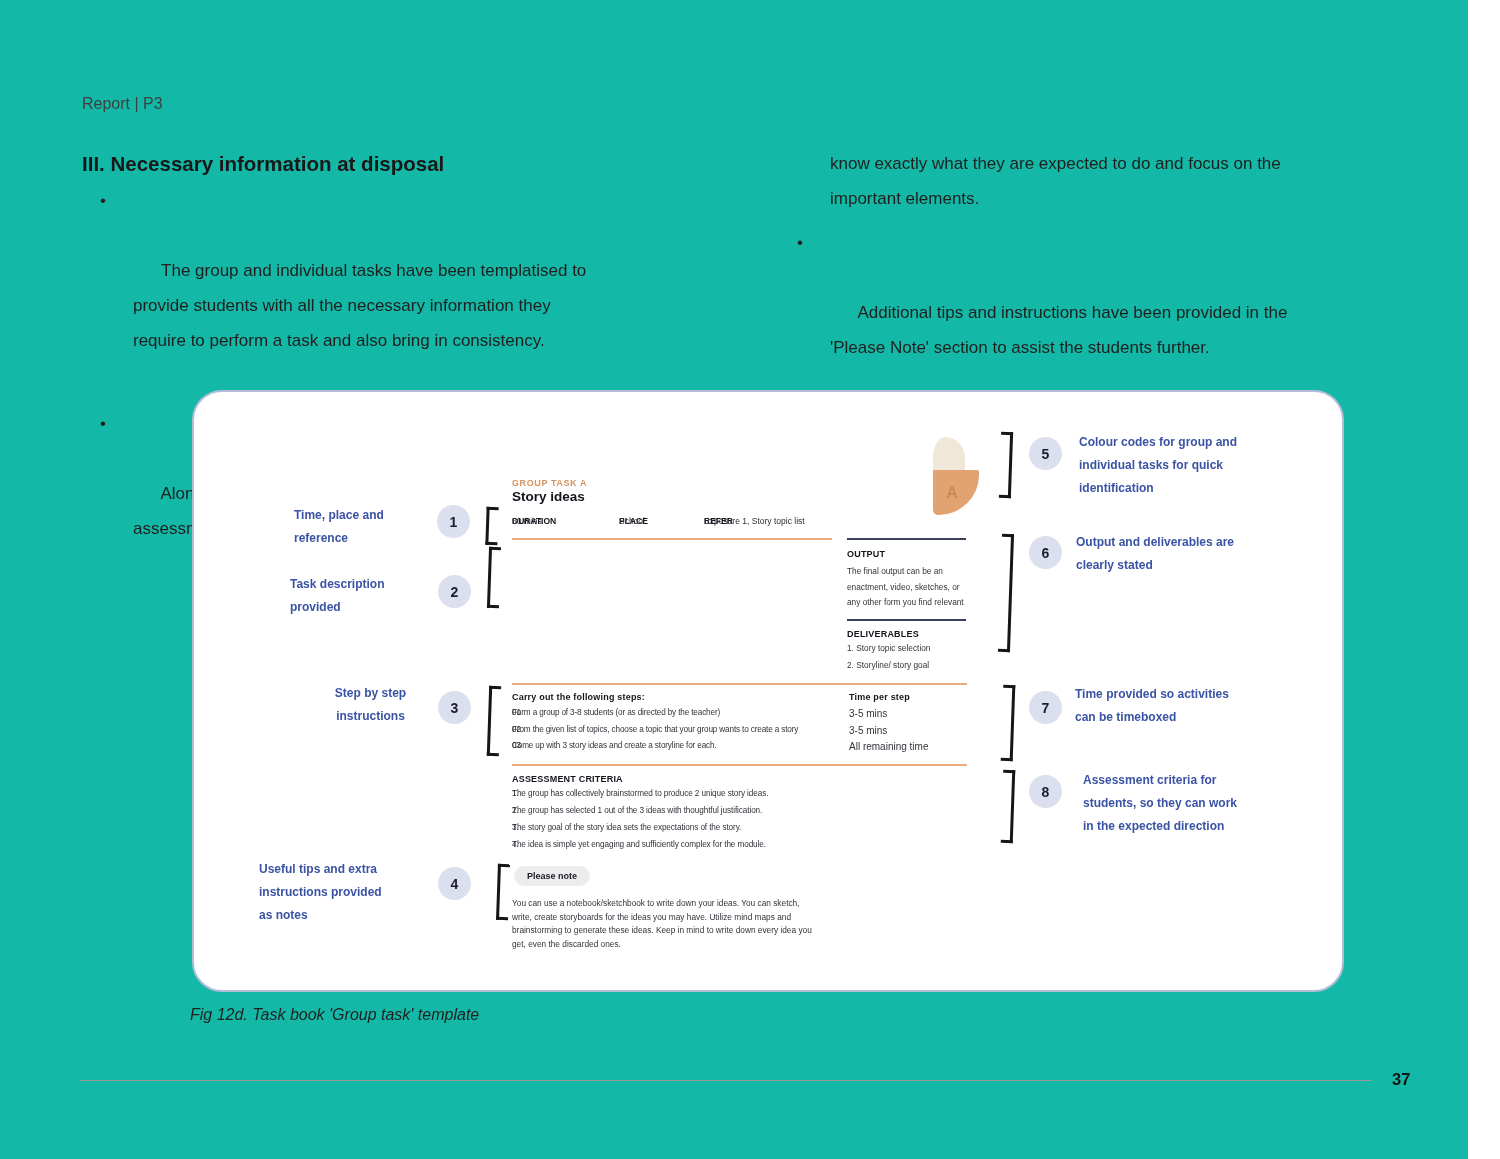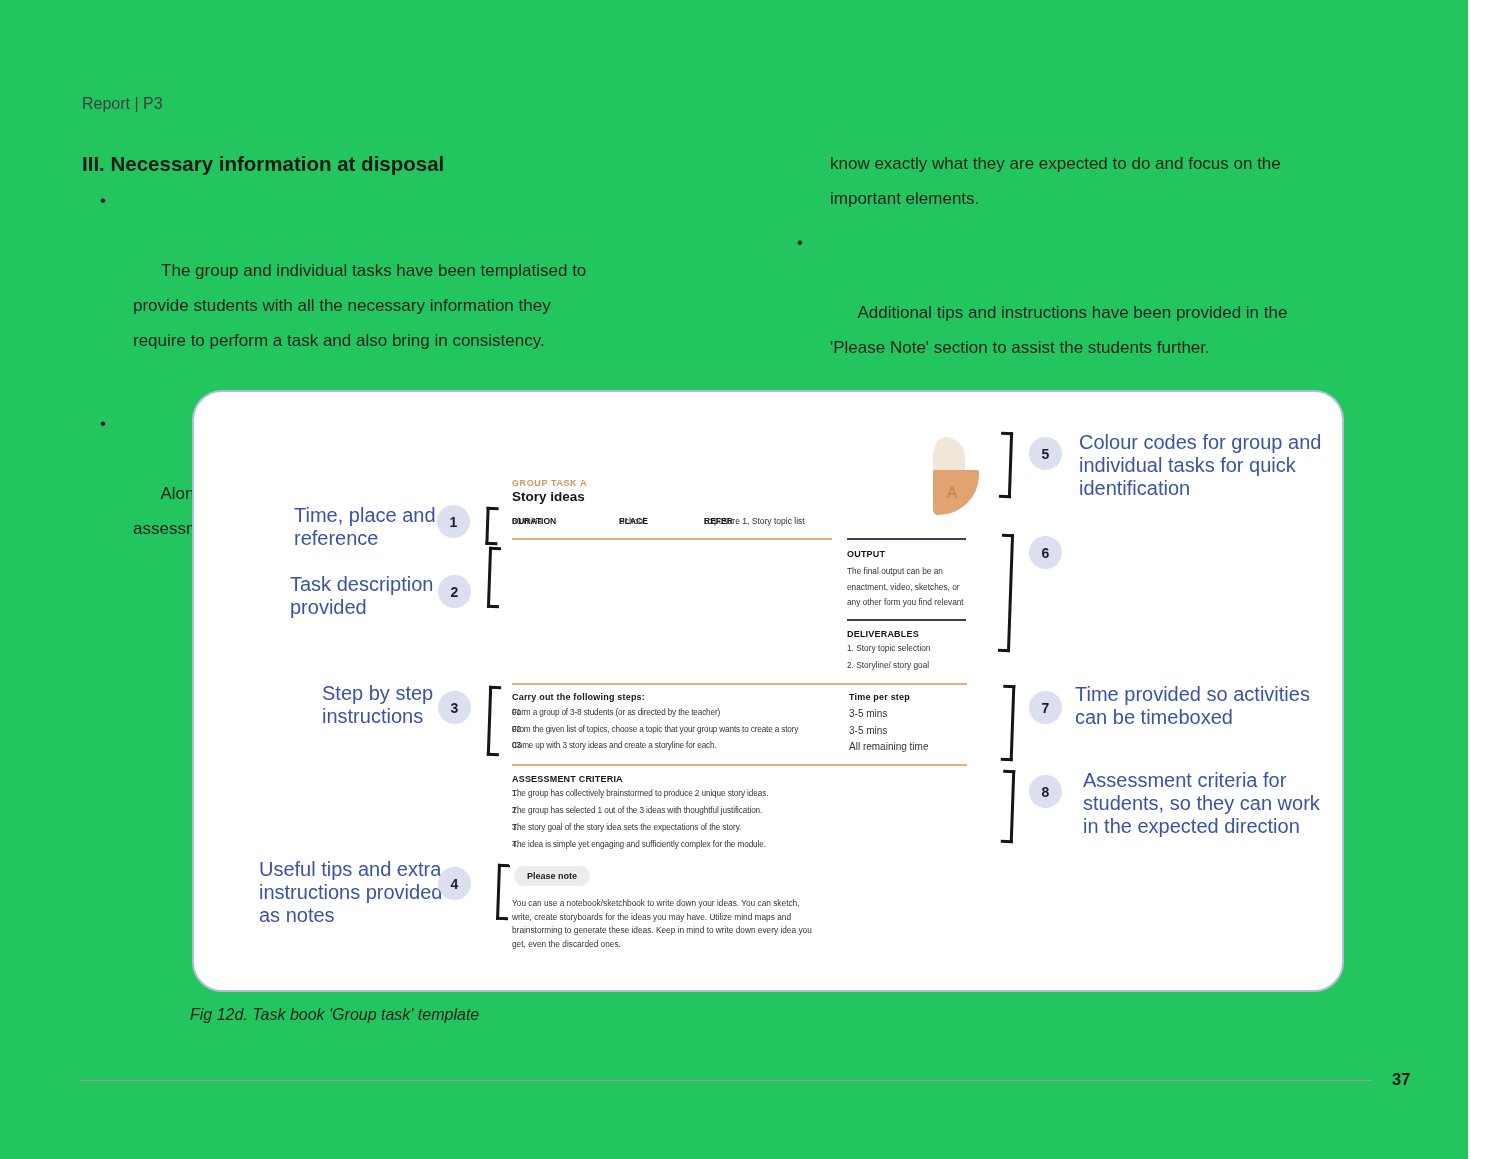--- a/index.html
+++ b/index.html
@@ -1,17 +1,17 @@
 <!DOCTYPE html>
 <html><head>
 <meta charset="utf-8">
 <style>
   html,body{margin:0;padding:0;}
   body{font-family:"Liberation Sans", sans-serif; background:#ffffff;}
-  .page{position:relative;width:1468px;height:1159px;background:#22c55e;overflow:hidden;}
+  .page{position:relative;width:1468px;height:1159px;background:#14b8a6;overflow:hidden;}
 
   
   .rheader{position:absolute;left:82px;top:95px;font-size:16px;color:#3f3f3f;}
   .heading{position:absolute;left:82px;top:152px;font-size:20.5px;font-weight:700;color:#181818;}
   .colL{position:absolute;left:82px;top:183px;width:600px;}
   .colR{position:absolute;left:797px;top:146px;width:600px;}
   .bullet{position:relative;font-size:17px;line-height:35px;color:#1f1f1f;white-space:pre;}
   .colL .bullet{padding-left:51px;}
   .colL .bullet .dot{position:absolute;left:18px;top:0;}
   .colR .bullet{padding-left:33px;margin-top:9px;}
@@ -20,21 +20,21 @@
   .cont{padding-left:33px;font-size:17px;line-height:35px;color:#1f1f1f;white-space:pre;}
 
   
   .fig{position:absolute;left:192px;top:390px;width:1148px;height:598px;border:2px solid #b4bdd8;border-radius:30px;background:#fff;}
   .fig *{position:absolute;}
 
   
   .circ{width:33px;height:33px;border-radius:50%;background:#dbdfee;display:flex;align-items:center;justify-content:center;font-size:14px;font-weight:700;color:#1b1b33;}
   .c1{left:243px;top:113px}.c2{left:244px;top:183px}.c3{left:244px;top:299px}.c4{left:244px;top:475px}
   .c5{left:835px;top:45px}.c6{left:835px;top:144px}.c7{left:835px;top:299px}.c8{left:835px;top:383px}
-  .alabel{color:#3a53a4;font-weight:400;font-size:20px;line-height:23px;white-space:pre;}
+  .alabel{color:#3a53a4;font-weight:700;font-size:12px;line-height:23px;white-space:pre;}
   .l1{left:100px;top:112px}.l2{left:96px;top:181px}
   .l3{left:128px;top:290px;width:97px;text-align:center;}
   .l4{left:65px;top:466px}
   .l5{left:885px;top:39px}.l6{left:882px;top:139px}.l7{left:881px;top:291px}.l8{left:889px;top:377px}
   .brk{width:9px;border:3px solid #161616;}
   .brk.bl{border-right:0;transform:rotate(2deg);}
   .brk.br{border-left:0;transform:rotate(2deg);}
   .b1{left:292px;top:115px;height:32px}.b2{left:294px;top:155px;height:55px}
   .b3{left:294px;top:294px;height:64px}.b4{left:303px;top:472px;height:50px}
   .b5{left:806px;top:40px;height:60px}.b6{left:806px;top:142px;height:112px}
@@ -140,20 +140,22 @@
     <div class="brk bl b4"></div>
 
     <div class="brk br b5"></div>
     <div class="circ c5">5</div>
     <div class="alabel l5">Colour codes for group and
 individual tasks for quick
 identification</div>
 
     <div class="brk br b6"></div>
     <div class="circ c6">6</div>
+    <div class="alabel l6">Output and deliverables are
+clearly stated</div>
 
     <div class="brk br b7"></div>
     <div class="circ c7">7</div>
     <div class="alabel l7">Time provided so activities
 can be timeboxed</div>
 
     <div class="brk br b8"></div>
     <div class="circ c8">8</div>
     <div class="alabel l8">Assessment criteria for
 students, so they can work

